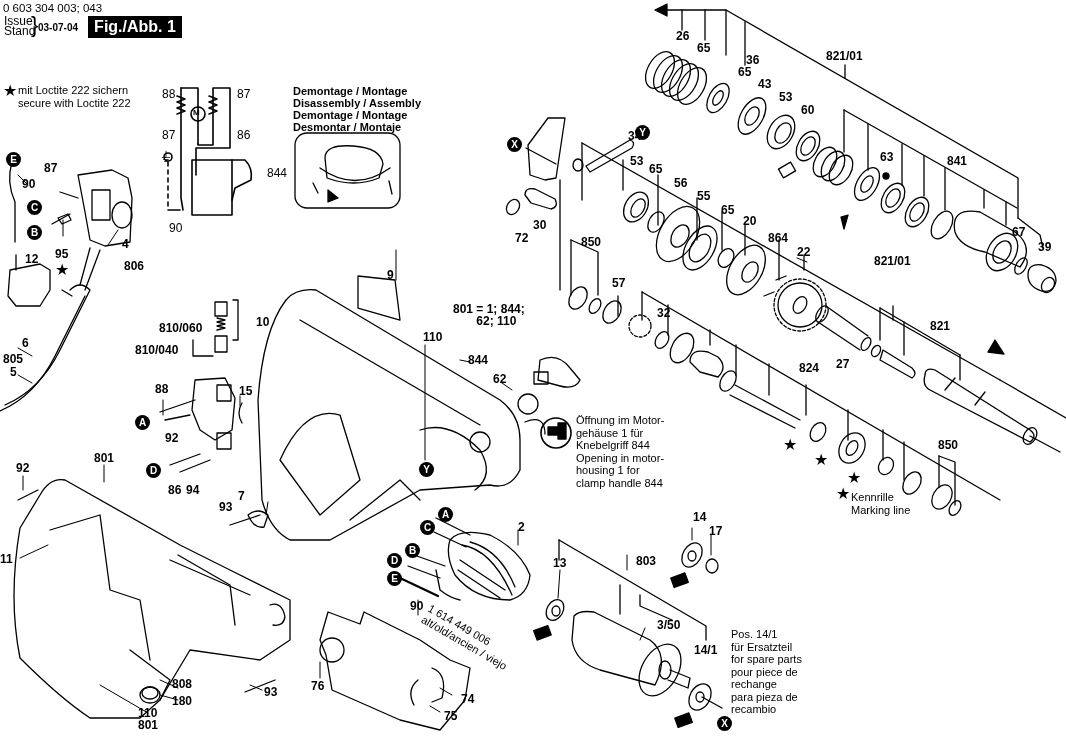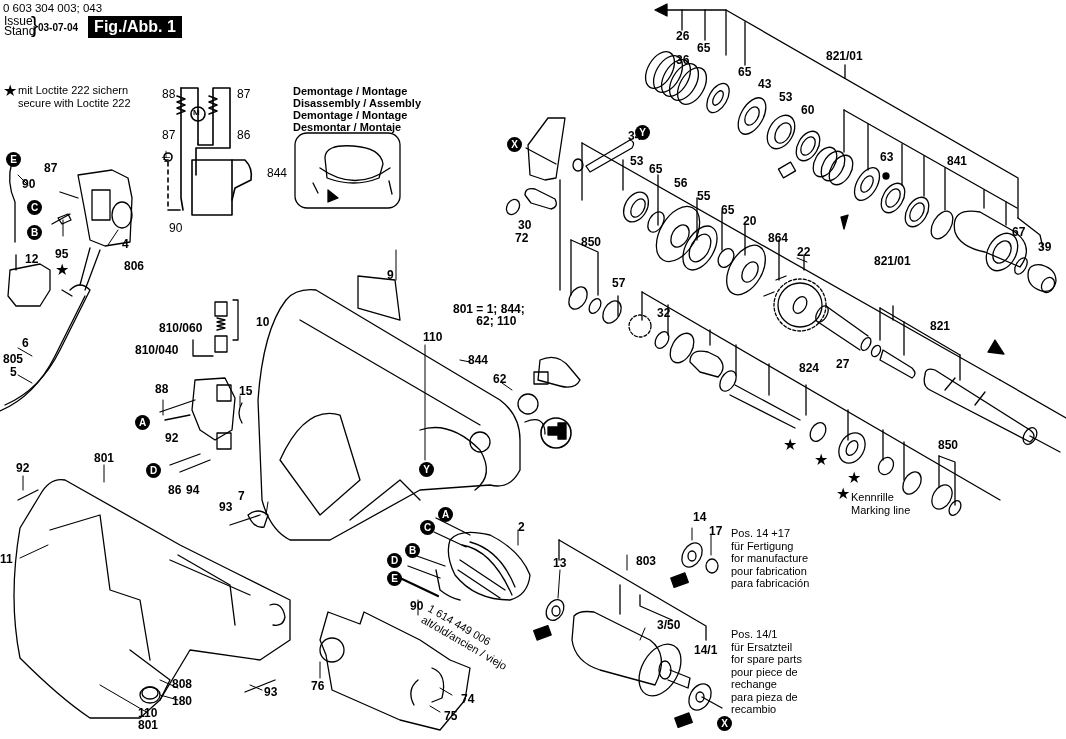--- a/index.html
+++ b/index.html
@@ -378,28 +378,29 @@
   <div class="hdr-date">03-07-04</div>
   <div class="figbox">Fig./Abb. 1</div>
 
   <div class="star" style="left:3px;top:83px;">★</div>
   <div class="txt" style="left:18px;top:84px;">mit Loctite 222 sichern
 secure with Loctite 222</div>
   <div class="txtb" style="left:293px;top:85px;">Demontage / Montage
 Disassembly / Assembly
 Demontage / Montage
 Desmontar / Montaje</div>
+  <div class="txt" style="left:576px;top:414px;">Öffnung im Motor-
+gehäuse 1 für
+Knebelgriff 844
+Opening in motor-
+housing 1 for
+clamp handle 844</div>
   <div class="star" style="left:836px;top:486px;">★</div>
   <div class="txt" style="left:851px;top:491px;">Kennrille
 Marking line</div>
-  <div class="txt" style="left:731px;top:527px;">Pos. 14 +17
-für Fertigung
-for manufacture
-pour fabrication
-para fabricación</div>
   <div class="txt" style="left:731px;top:628px;">Pos. 14/1
 für Ersatzteil
 for spare parts
 pour piece de
 rechange
 para pieza de
 recambio</div>
   <div class="txt rot" style="left:432px;top:602px;font-size:11px;">1 614 449 006
 alt/old/ancien / viejo</div>
   <div class="txtb" style="left:453px;top:303px;font-size:12px;">801 = 1; 844;
@@ -423,33 +424,33 @@
   <div class="circ" style="left:387px;top:571px;">E</div>
   <div class="circ" style="left:717px;top:716px;">X</div>
 
   <div class="star" style="left:55px;top:262px;">★</div>
   <div class="star" style="left:783px;top:437px;">★</div>
   <div class="star" style="left:814px;top:452px;">★</div>
   <div class="star" style="left:847px;top:470px;">★</div>
 
   <div class="lbl" style="left:676px;top:30px;">26</div>
   <div class="lbl" style="left:697px;top:42px;">65</div>
-  <div class="lbl" style="left:676px;top:54px;">36</div>
+  <div class="lbl" style="left:746px;top:54px;">36</div>
   <div class="lbl" style="left:738px;top:66px;">65</div>
   <div class="lbl" style="left:758px;top:78px;">43</div>
   <div class="lbl" style="left:779px;top:91px;">53</div>
   <div class="lbl" style="left:801px;top:104px;">60</div>
   <div class="lbl" style="left:826px;top:50px;">821/01</div>
   <div class="lbl" style="left:880px;top:151px;">63</div>
   <div class="lbl" style="left:947px;top:155px;">841</div>
   <div class="lbl" style="left:1012px;top:226px;">67</div>
   <div class="lbl" style="left:1038px;top:241px;">39</div>
 
   <div class="lbl" style="left:584px;top:130px;margin-left:44px;">34</div>
-  <div class="lbl" style="left:518px;top:219px;">30</div>
+  <div class="lbl" style="left:533px;top:219px;">30</div>
   <div class="lbl" style="left:507px;top:232px;margin-left:8px;">72</div>
   <div class="lbl" style="left:630px;top:155px;">53</div>
   <div class="lbl" style="left:649px;top:163px;">65</div>
   <div class="lbl" style="left:674px;top:177px;">56</div>
   <div class="lbl" style="left:697px;top:190px;">55</div>
   <div class="lbl" style="left:721px;top:204px;">65</div>
   <div class="lbl" style="left:743px;top:215px;">20</div>
   <div class="lbl" style="left:768px;top:232px;">864</div>
   <div class="lbl" style="left:797px;top:246px;">22</div>
   <div class="lbl" style="left:874px;top:255px;">821/01</div>

